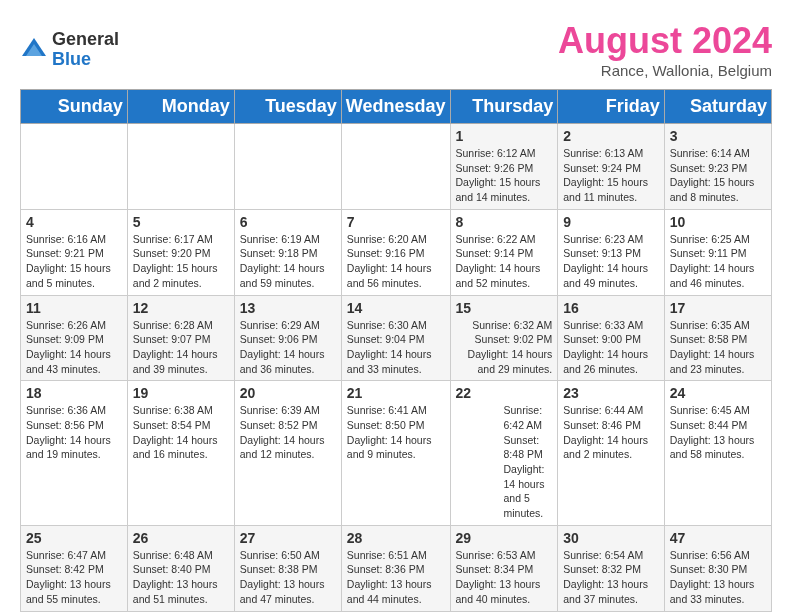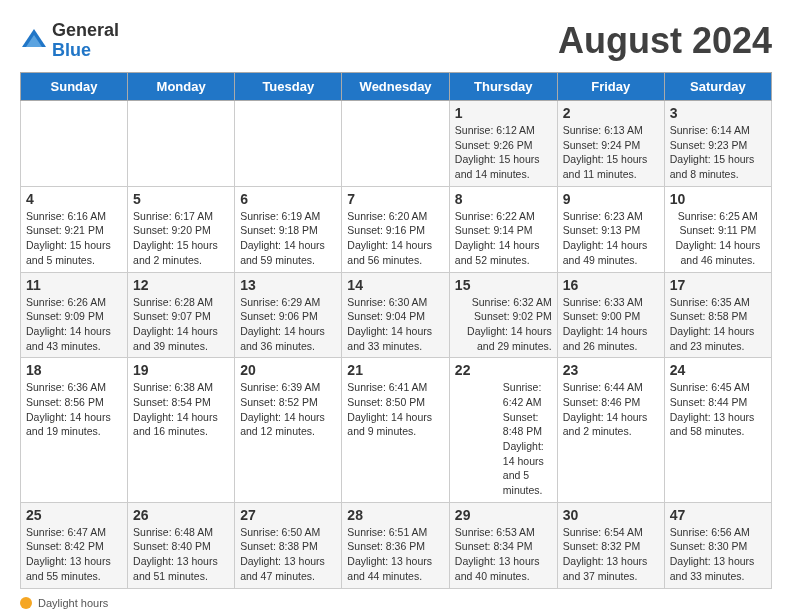--- a/index.html
+++ b/index.html
@@ -39,37 +39,37 @@
       width: 28px;
       height: 28px;
       margin-right: 4px;
     }
     .title-block {
       text-align: right;
     }
     .month-year {
       font-size: 36px;
       font-weight: bold;
-      color: #404040;
+      color: #ec4899;
     }
     .location {
       font-size: 15px;
       color: #555;
     }
     .calendar {
       width: 100%;
       border-collapse: collapse;
       font-size: 11px;
     }
     .calendar th {
       background: #2176c7;
       color: #fff;
       padding: 6px 4px;
-      text-align: center;
-      font-size: 13px;
+      text-align: right;
+      font-size: 18px;
       font-weight: bold;
       border: 1px solid #aaa;
     }
     .calendar td {
       border: 1px solid #ccc;
       vertical-align: top;
       padding: 4px 5px;
       width: 108px;
       min-height: 80px;
       background: #fff;
@@ -120,20 +120,21 @@
       <polygon points="14,2 26,20 2,20" fill="#2176c7"></polygon>
       <polygon points="14,8 22,20 6,20" fill="#5ba3e0"></polygon>
     </svg>
     <div class="logo-text">
       <span class="logo-general">General</span>
       <span class="logo-blue">Blue</span>
     </div>
   </div>
   <div class="title-block">
     <div class="month-year">August 2024</div>
+    <div class="location">Rance, Wallonia, Belgium</div>
   </div>
 </div>
 
 <table class="calendar">
   <thead>
     <tr>
     <th>Sunday</th>
         <th>Monday</th>
         <th>Tuesday</th>
         <th>Wednesday</th>
@@ -199,21 +200,21 @@
 Daylight: 14 hours and 52 minutes.</div>
         </td>
         <td>
           <span class="day-number">9</span>
           <div class="day-info" style="white-space: pre-line;">Sunrise: 6:23 AM
 Sunset: 9:13 PM
 Daylight: 14 hours and 49 minutes.</div>
         </td>
         <td>
           <span class="day-number">10</span>
-          <div class="day-info" style="white-space: pre-line; text-align: center;">Sunrise: 6:25 AM
+          <div class="day-info" style="white-space: pre-line;">Sunrise: 6:25 AM
 Sunset: 9:11 PM
 Daylight: 14 hours and 46 minutes.</div>
         </td>
       </tr>
       <tr>
         <td>
           <span class="day-number">11</span>
           <div class="day-info" style="white-space: pre-line;">Sunrise: 6:26 AM
 Sunset: 9:09 PM
 Daylight: 14 hours and 43 minutes.</div>

